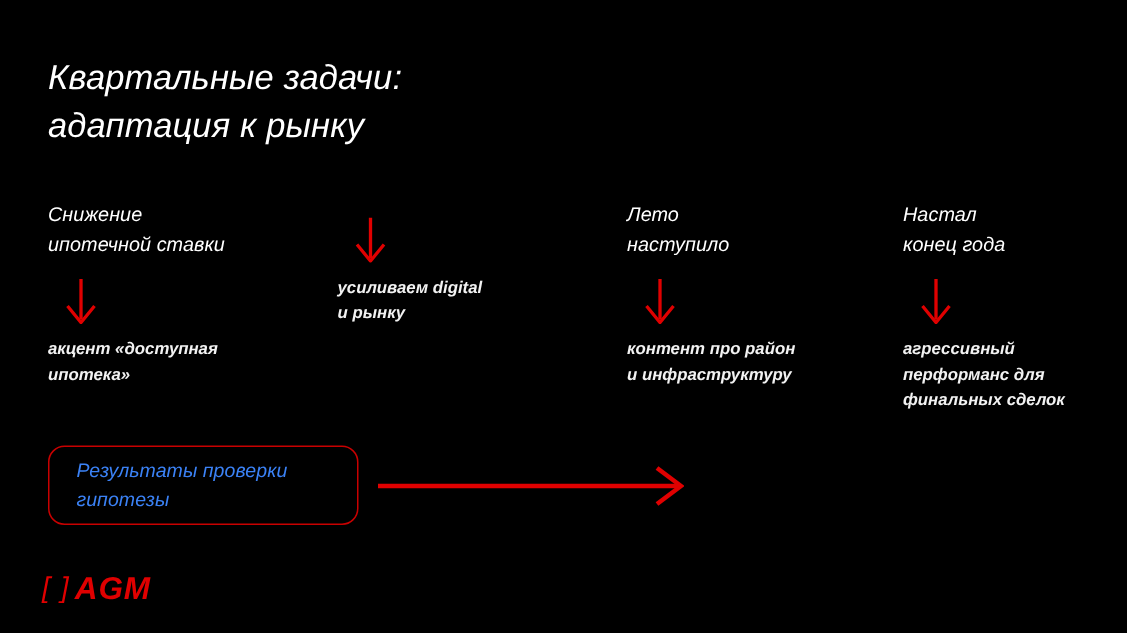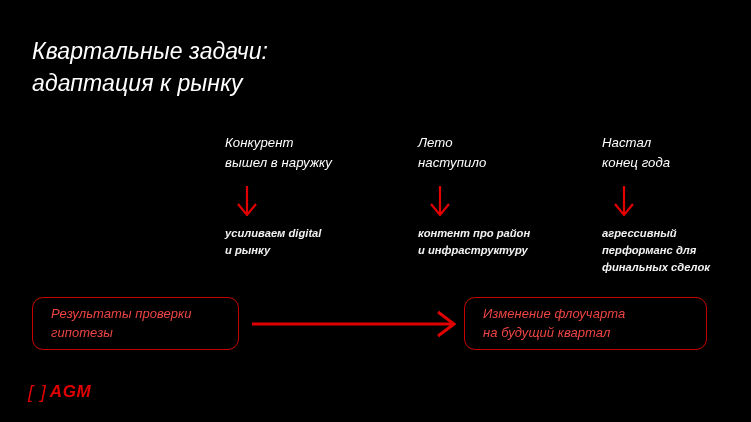--- a/index.html
+++ b/index.html
@@ -97,21 +97,21 @@
     left: 464px;
     top: 297px;
     width: 243px;
     height: 53px;
     padding-left: 18px;
   }
   .box-text {
     font-size: 13px;
     font-weight: 400;
     line-height: 1.45;
-    color: #ef4444;
+    color: #3b82f6;
     white-space: pre-line;
     letter-spacing: 0.05px;
   }
 
   
   #connector {
     position: absolute;
     left: 252px;
     top: 308px;
     width: 204px;
@@ -128,40 +128,48 @@
     color: #e00000;
   }
   #logo-bracket {
     font-size: 19px;
     font-weight: 400;
     letter-spacing: 1px;
     line-height: 1;
     color: #e00000;
   }
   #logo-text {
-    font-size: 17px;
+    font-size: 21px;
     font-weight: 700;
     letter-spacing: 0.6px;
     line-height: 1;
     margin-left: 3px;
     color: #e00000;
   }
 </style>
 </head>
 <body>
 
 <div id="slide">
 
   <div id="title">Квартальные задачи:
 адаптация к рынку</div>
 
+  <div class="column" id="col-0">
+    <div class="col-header">Снижение
+ипотечной ставки</div>
+    <svg class="arrow-down" viewBox="0 0 26 30">
+      <line x1="13" y1="0" x2="13" y2="27" stroke="#e00000" stroke-width="2.2"></line>
+      <polyline points="4,18 13,29 22,18" fill="none" stroke="#e00000" stroke-width="2.2"></polyline>
+    </svg>
+    <div class="col-body">акцент «доступная
+ипотека»</div>
+  </div>
 
   <div class="column" id="col-1">
-    <div class="col-header">Конкурент
-вышел в наружку</div>
     <svg class="arrow-down" viewBox="0 0 26 30">
       <line x1="13" y1="0" x2="13" y2="27" stroke="#e00000" stroke-width="2.2"></line>
       <polyline points="4,18 13,29 22,18" fill="none" stroke="#e00000" stroke-width="2.2"></polyline>
     </svg>
     <div class="col-body">усиливаем digital
 и рынку</div>
   </div>
 
   <div class="column" id="col-2">
     <div class="col-header">Лето
@@ -189,23 +197,19 @@
   <div class="outcome-box" id="box-left">
     <div class="box-text">Результаты проверки
 гипотезы</div>
   </div>
 
   <svg id="connector" viewBox="0 0 204 32">
     <line x1="0" y1="16" x2="200" y2="16" stroke="#e00000" stroke-width="3"></line>
     <polyline points="186,4 202,16 186,28" fill="none" stroke="#e00000" stroke-width="3"></polyline>
   </svg>
 
-  <div class="outcome-box" id="box-right">
-    <div class="box-text">Изменение флоучарта
-на будущий квартал</div>
-  </div>
 
   <div id="logo">
     <span id="logo-bracket">[ ]</span>
     <span id="logo-text">AGM</span>
   </div>
 
 </div>
 
 </body></html>

